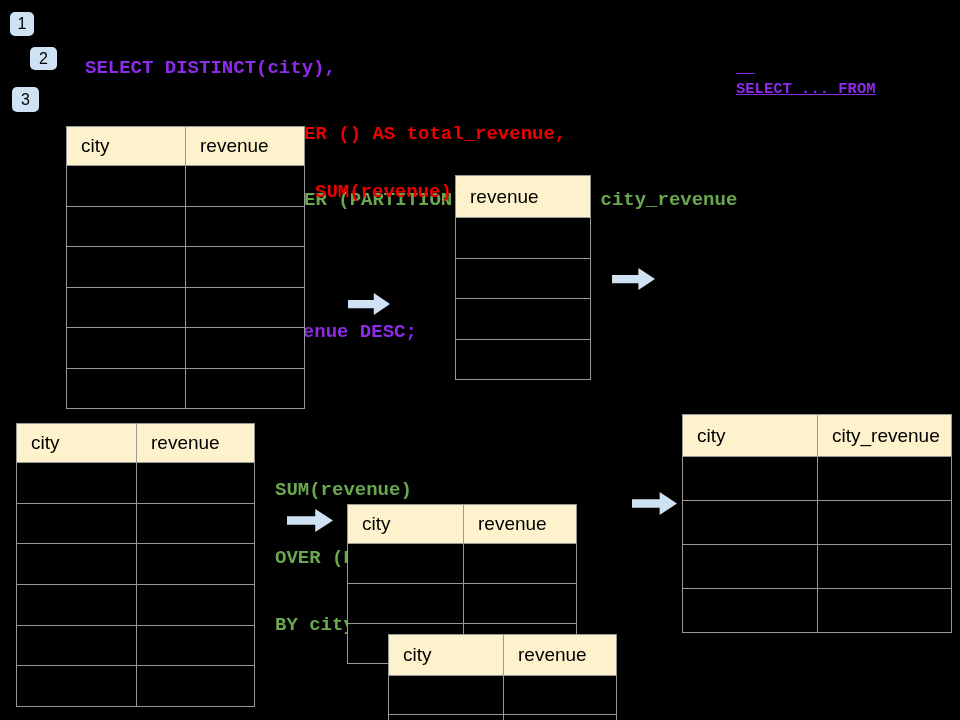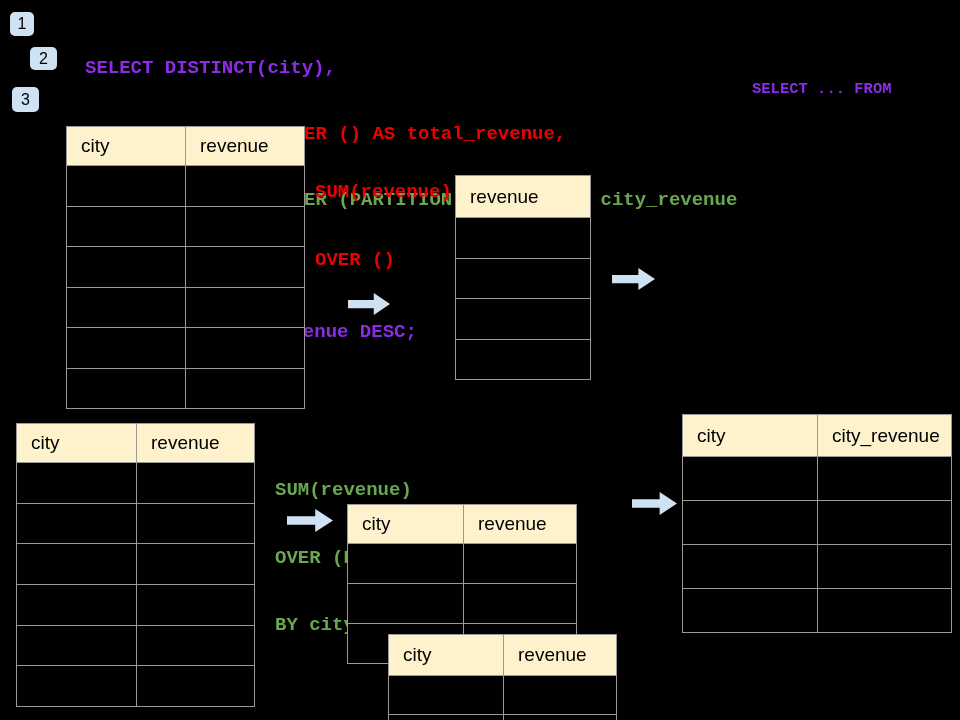--- a/index.html
+++ b/index.html
@@ -41,21 +41,21 @@
     white-space: pre;
   }
   #sql-block { position: absolute; left: 0; top: 13px; font-size: 19px; line-height: 22px; }
   #sql-block .ind1 { margin-left: 85px; }
   #sql-block .ind2 { margin-left: 133px; }
   #sql-block .ind3 { margin-left: 109px; }
   .purple { color: var(--purple); }
   .red    { color: var(--red); }
   .green  { color: var(--green); }
 
-  #side-note { position: absolute; left: 752px; top: 37px; font-size: 15.5px; line-height: 21px; }
+  #side-note { position: absolute; left: 736px; top: 37px; font-size: 15.5px; line-height: 21px; text-decoration: underline; }
   #label-total { position: absolute; left: 315px; top: 136px; font-size: 19px; line-height: 22.5px; }
   #label-partition { position: absolute; left: 275px; top: 434px; font-size: 19px; line-height: 22.5px; }
 
   
   table.dtable {
     position: absolute;
     border-collapse: collapse;
     background: var(--bg);
     table-layout: fixed;
   }
@@ -122,21 +122,20 @@
   <div class="ind3 purple">FROM rides</div>
   <div class="ind3 purple">ORDER by city_revenue DESC;</div>
 </div>
 
 <div id="side-note" class="code purple">
   <div>SELECT ... FROM</div>
 </div>
 
 <div id="label-total" class="code red">
   <div>SUM(revenue)</div>
-  <div>OVER ()</div>
 </div>
 
 <div id="label-partition" class="code green">
   <div>SUM(revenue)</div>
   <div>OVER (PARTITION</div>
   <div>BY city)</div>
 </div>
 
 <table class="dtable" id="t-source-top">
     <thead>

